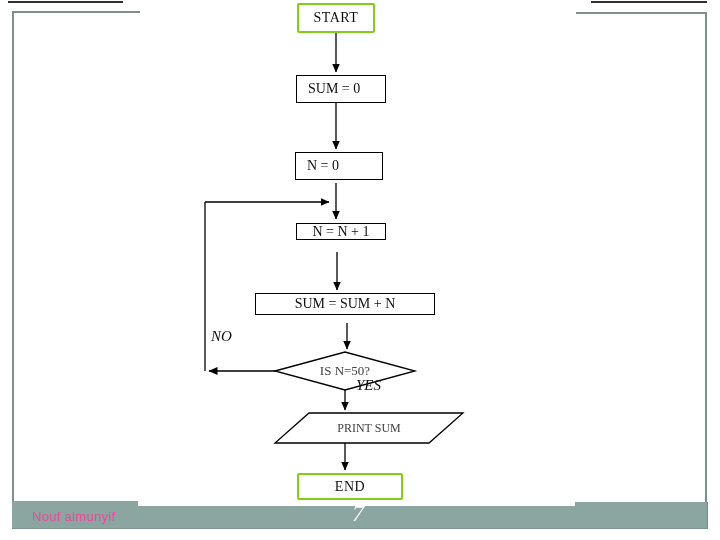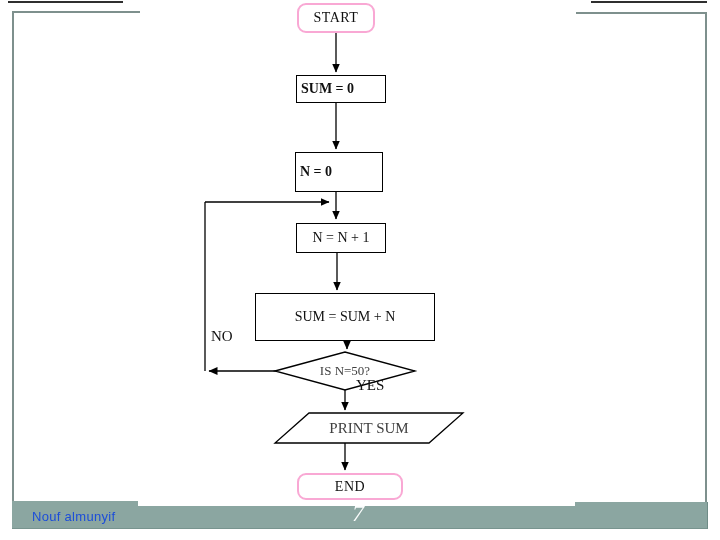--- a/index.html
+++ b/index.html
@@ -12,47 +12,48 @@
 
   
   .top-accent{height:2px;background:#2f2f2f;top:1px;}
   .frame-h{height:2px;background:#7e908d;}
   .frame-v{width:2px;background:#7e908d;}
 
   
   .bar{background:#8ba6a1;border-bottom:1px solid #78948f;}
   .footer-author{
     font-family:"Liberation Sans", sans-serif;
-    font-size:13px;color:#1d4ed8;letter-spacing:0.3px;
+    font-size:13px;color:#ec4899;letter-spacing:0.3px;
   }
   .footer-page{
     font-family:"Liberation Serif", serif;font-style:italic;
     font-size:24px;color:#fbfdfd;font-weight:400;
   }
 
   
   svg{position:absolute;left:0;top:0;}
   .node{
     position:absolute;background:#ffffff;border:1px solid #000;
     display:flex;align-items:center;justify-content:center;
     font-size:14px;color:#101010;box-sizing:border-box;
     white-space:nowrap;
   }
   .terminator{
-    border:2px solid #f9a8d4;border-radius:9px;
+    border:2px solid #84cc16;border-radius:2px;
     letter-spacing:0.5px;
   }
-  .leftpad{justify-content:flex-start;padding-left:4px;font-weight:bold;}
+  .leftpad{justify-content:flex-start;padding-left:11px;}
   .shape-label{
     position:absolute;display:flex;align-items:center;justify-content:center;
     font-size:13px;color:#404040;background:transparent;white-space:nowrap;
   }
   .branch-label{
     position:absolute;font-size:15px;color:#101010;background:transparent;
     white-space:nowrap;
+    font-style:italic;
   }
 </style>
 </head>
 <body>
 
 <div class="abs top-accent" style="left:8px;width:115px;"></div>
 <div class="abs top-accent" style="left:591px;width:116px;"></div>
 <div class="abs frame-h" style="left:12px;top:11px;width:128px;"></div>
 <div class="abs frame-h" style="left:576px;top:12px;width:131px;"></div>
 <div class="abs frame-v" style="left:12px;top:11px;height:491px;"></div>
@@ -77,29 +78,29 @@
     <line x1="205" y1="371" x2="205" y2="202"></line>
     <polygon points="275,371 345,352 415,371 345,390" fill="#ffffff"></polygon>
     <polygon points="309,413 463,413 429,443 275,443" fill="#ffffff"></polygon>
   </g>
 </svg>
 
 <div class="node terminator" style="left:297px;top:3px;width:78px;height:30px;">START</div>
 
 <div class="node leftpad" style="left:296px;top:75px;width:90px;height:28px;">SUM = 0</div>
 
-<div class="node leftpad" style="left:295px;top:152px;width:88px;height:40px;">N = 0</div>
+<div class="node leftpad" style="left:295px;top:152px;width:88px;height:28px;">N = 0</div>
 
-<div class="node" style="left:296px;top:223px;width:90px;height:30px;">N = N + 1</div>
+<div class="node" style="left:296px;top:223px;width:90px;height:17px;">N = N + 1</div>
 
-<div class="node" style="left:255px;top:293px;width:180px;height:48px;">SUM = SUM + N</div>
+<div class="node" style="left:255px;top:293px;width:180px;height:22px;">SUM = SUM + N</div>
 
 <div class="shape-label" style="left:275px;top:352px;width:140px;height:38px;">IS N=50?</div>
 
-<div class="shape-label" style="left:285px;top:413px;width:168px;height:30px;font-size:15px;">PRINT SUM</div>
+<div class="shape-label" style="left:285px;top:413px;width:168px;height:30px;font-size:12px;">PRINT SUM</div>
 
 <div class="node terminator" style="left:297px;top:473px;width:106px;height:27px;">END</div>
 
 <div class="branch-label" style="left:211px;top:328px;">NO</div>
 
 <div class="branch-label" style="left:356px;top:377px;">YES</div>
 
 <div class="abs bar" style="left:12px;top:506px;width:563px;height:22px;"></div>
 <div class="abs bar" style="left:12px;top:501px;width:126px;height:27px;"></div>
 <div class="abs bar" style="left:575px;top:502px;width:132px;height:26px;border-right:1px solid #6f8c87;"></div>

